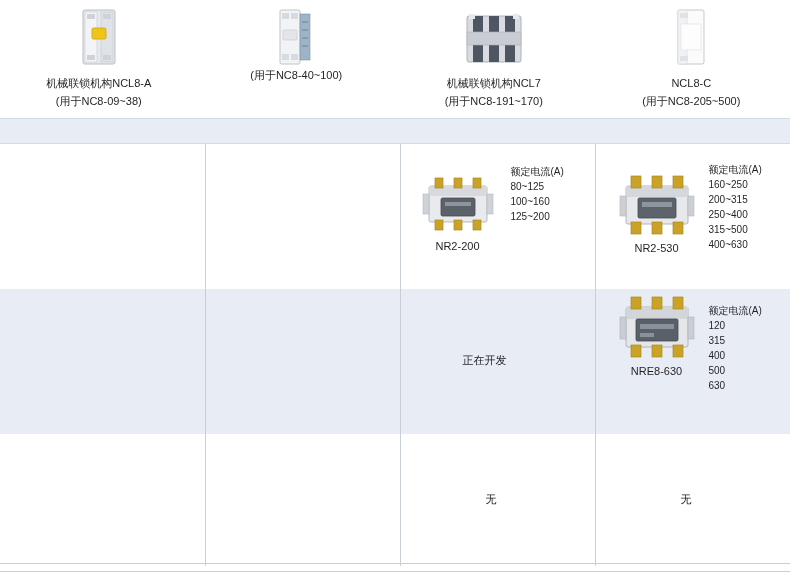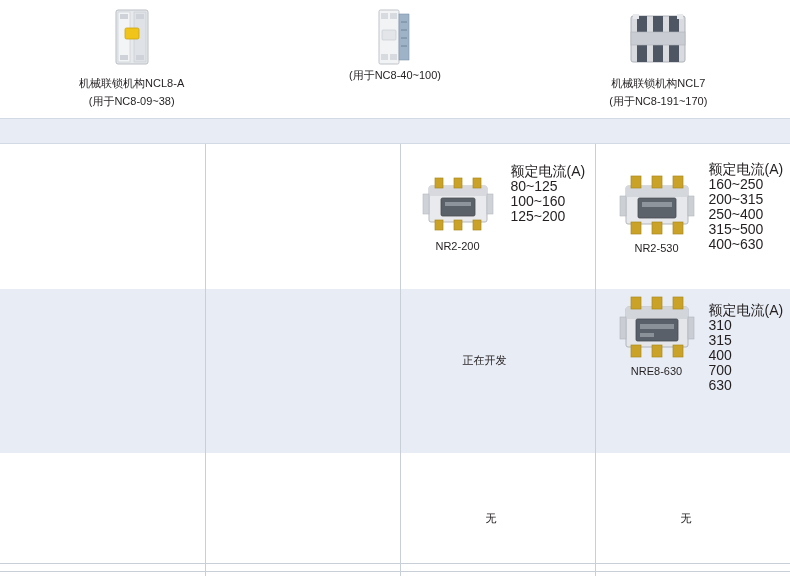--- a/index.html
+++ b/index.html
@@ -97,21 +97,21 @@
   }
   .prodblock .label {
     font-size: 11px;
     color: #231f20;
     margin-top: 4px;
     text-align: center;
     white-space: nowrap;
   }
   .speclist {
     position: absolute;
-    font-size: 14px;
+    font-size: 10px;
     line-height: 15px;
     color: #231f20;
     white-space: nowrap;
   }
   .centertext {
     position: absolute;
     font-size: 11px;
     color: #231f20;
     white-space: nowrap;
   }
@@ -176,20 +176,33 @@
           <rect x="40" y="4" width="10" height="46" fill="#4e5663"></rect>
           <rect x="2" y="20" width="54" height="13" fill="#c9ccd2" stroke="#aeb2b9" stroke-width="0.6"></rect>
           <rect x="4" y="2" width="6" height="5" fill="#e8e9ec"></rect>
           <rect x="48" y="2" width="6" height="5" fill="#e8e9ec"></rect>
         </svg>
       </div>
       <div class="caption">机械联锁机构NCL7</div>
       <div class="caption2">(用于NC8-191~170)</div>
     </div>
 
+    <div class="top-cell">
+      <div class="imgbox">
+        <svg width="38" height="58" viewBox="0 0 38 58">
+          <rect x="6" y="2" width="26" height="54" rx="2" fill="#fbfbfc" stroke="#c4c8ce" stroke-width="1"></rect>
+          <rect x="6" y="2" width="9" height="54" fill="#f1f2f4" stroke="#d2d5da" stroke-width="0.6"></rect>
+          <rect x="9" y="16" width="20" height="26" fill="#fdfdfd" stroke="#dcdfe3" stroke-width="0.6"></rect>
+          <rect x="8" y="5" width="8" height="5" fill="#dfe2e6"></rect>
+          <rect x="8" y="48" width="8" height="5" fill="#dfe2e6"></rect>
+        </svg>
+      </div>
+      <div class="caption">NCL8-C</div>
+      <div class="caption2">(用于NC8-205~500)</div>
+    </div>
 
   </div>
 
   <div class="banner"></div>
 
   <table class="table">
     <colgroup>
       <col style="width:205px">
       <col style="width:195px">
       <col style="width:195px">
@@ -263,21 +276,21 @@
     </tr>
 
     <tr class="row-blue">
       <td>
         <div class="cell-inner" style="height:145px"></div>
       </td>
       <td>
         <div class="cell-inner" style="height:145px"></div>
       </td>
       <td>
-        <div class="cell-inner" style="height:164px">
+        <div class="cell-inner" style="height:145px">
           <div class="centertext" style="left:62px; top:64px;">正在开发</div>
         </div>
       </td>
       <td>
         <div class="cell-inner" style="height:145px">
           <div class="prodblock" style="left:22px; top:4px;">
             <svg width="78" height="68" viewBox="0 0 78 68">
               <rect x="8" y="14" width="62" height="40" rx="2" fill="#e4e6ea" stroke="#b0b4bb" stroke-width="1"></rect>
               <rect x="8" y="14" width="62" height="12" fill="#d2d5da"></rect>
               <rect x="13" y="4" width="10" height="12" fill="#c9a227" stroke="#a98a1f" stroke-width="0.7"></rect>
@@ -289,24 +302,24 @@
               <rect x="18" y="26" width="42" height="22" rx="1.5" fill="#596069" stroke="#454a51" stroke-width="0.8"></rect>
               <rect x="22" y="31" width="34" height="5" fill="#8b9199"></rect>
               <rect x="22" y="40" width="14" height="4" fill="#8b9199"></rect>
               <rect x="2" y="24" width="6" height="22" fill="#cacdd3" stroke="#b0b4bb" stroke-width="0.6"></rect>
               <rect x="70" y="24" width="6" height="22" fill="#cacdd3" stroke="#b0b4bb" stroke-width="0.6"></rect>
             </svg>
             <div class="label">NRE8-630</div>
           </div>
           <div class="speclist" style="left:113px; top:14px;">
             <div>额定电流(A)</div>
-            <div>310</div>
+            <div>120</div>
             <div>315</div>
             <div>400</div>
-            <div>700</div>
+            <div>500</div>
             <div>630</div>
           </div>
         </div>
       </td>
     </tr>
 
     <tr class="row-white">
       <td>
         <div class="cell-inner" style="height:132px"></div>
       </td>

